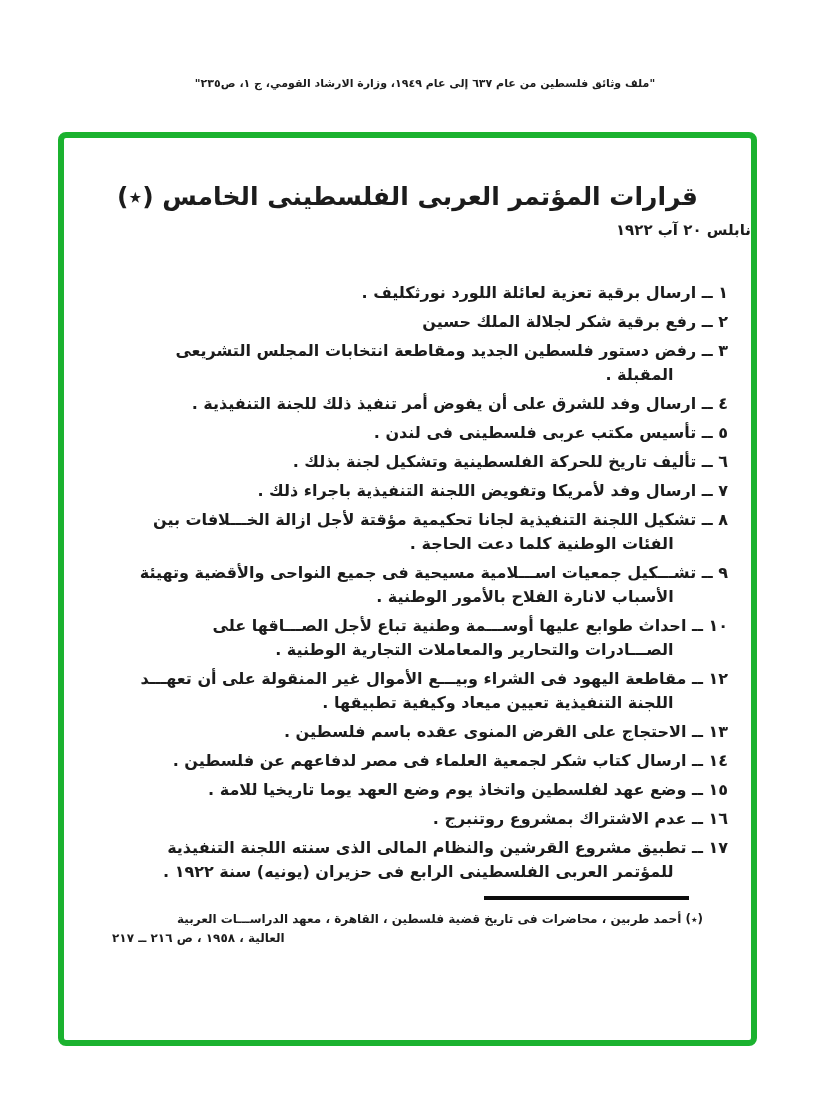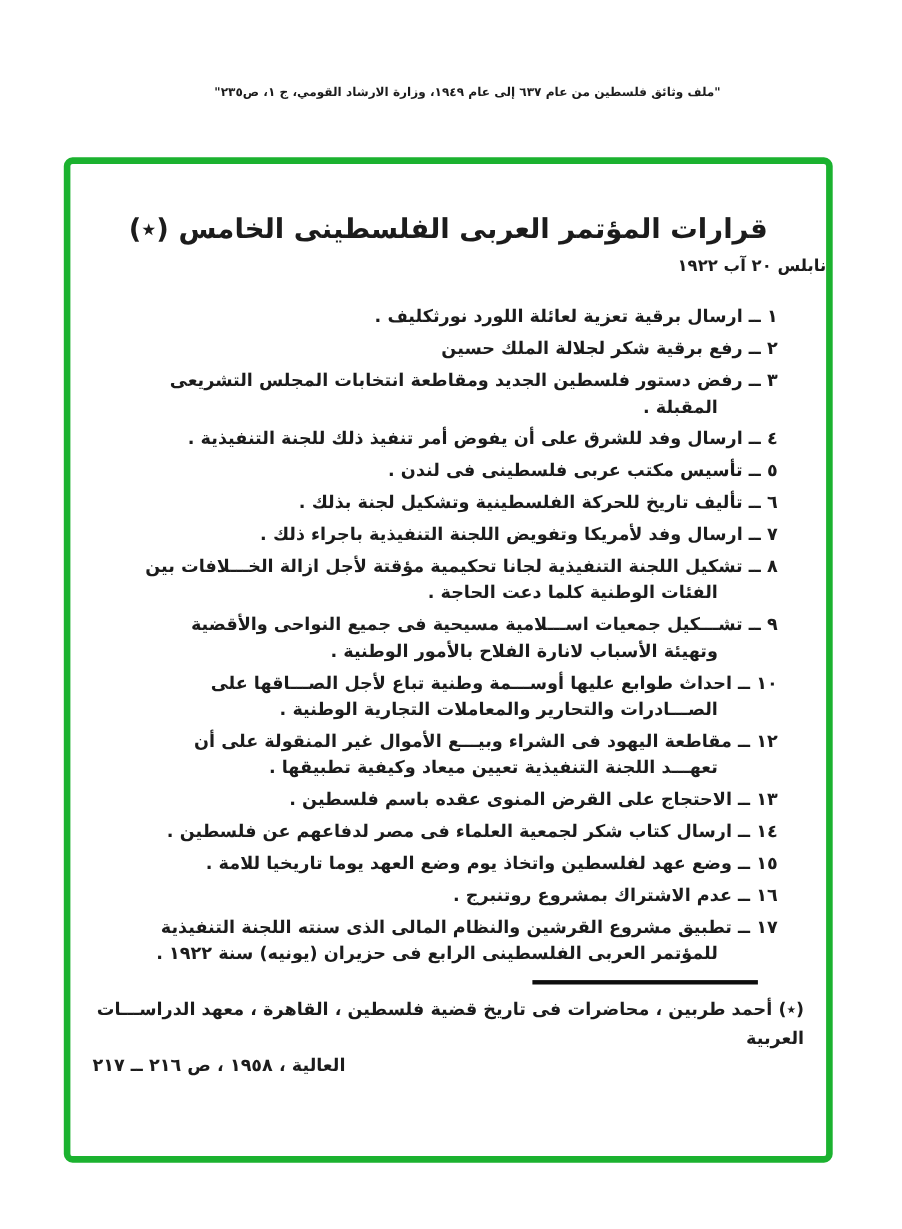--- a/index.html
+++ b/index.html
@@ -15,21 +15,21 @@
     position: absolute;
     top: 70px; left: 130px; width: 590px;
     text-align: center;
     direction: rtl;
   }
   .hdr-title { font-size: 15px; font-weight: bold; }
   .hdr-source { font-size: 11px; font-weight: bold; margin-top: 7px; white-space: nowrap; }
 
   .doc-box {
     position: absolute;
-    left: 58px; top: 143px;
+    left: 58px; top: 132px;
     width: 699px; height: 914px;
     box-sizing: border-box;
     border: 6px solid #1bb22f;
     border-radius: 8px;
     background: #ffffff;
   }
   .doc-title {
     margin: 44px 10px 0;
     text-align: center;
     font-size: 25px;
@@ -37,44 +37,44 @@
     direction: rtl;
   }
   .doc-subtitle {
     font-size: 15px;
     font-weight: bold;
     margin-top: 10px;
     direction: rtl;
   }
   .resolutions {
     direction: rtl;
-    margin: 26px 0 0;
-    padding: 0 44px 0 60px;
+    margin: 42px 0 0;
+    padding: 0 23px 0 60px;
     font-size: 16px;
     font-weight: bold;
     list-style: none;
   }
   .res-item {
     line-height: 1.5;
     margin-bottom: 5px;
     padding-right: 3.4em;
     text-indent: -3.4em;
     text-align: right;
   }
   .res-num { white-space: nowrap; }
   .footnote-sep {
     height: 4px;
     background: #0d0d0d;
     width: 205px;
     margin: 12px 62px 10px auto;
   }
   .footnote {
     direction: rtl;
-    padding: 0 20px;
-    font-size: 16px;
+    padding: 0 48px;
+    font-size: 12px;
     font-weight: bold;
     line-height: 1.6;
   }
   .fn-line2 { text-align: left; }
 </style>
 </head>
 <body>
 
 <div class="page-header">
   <div class="hdr-source">"ملف وثائق فلسطين من عام ٦٣٧ إلى عام ١٩٤٩، وزارة الارشاد القومي، ج ١، ص٢٣٥"</div>

